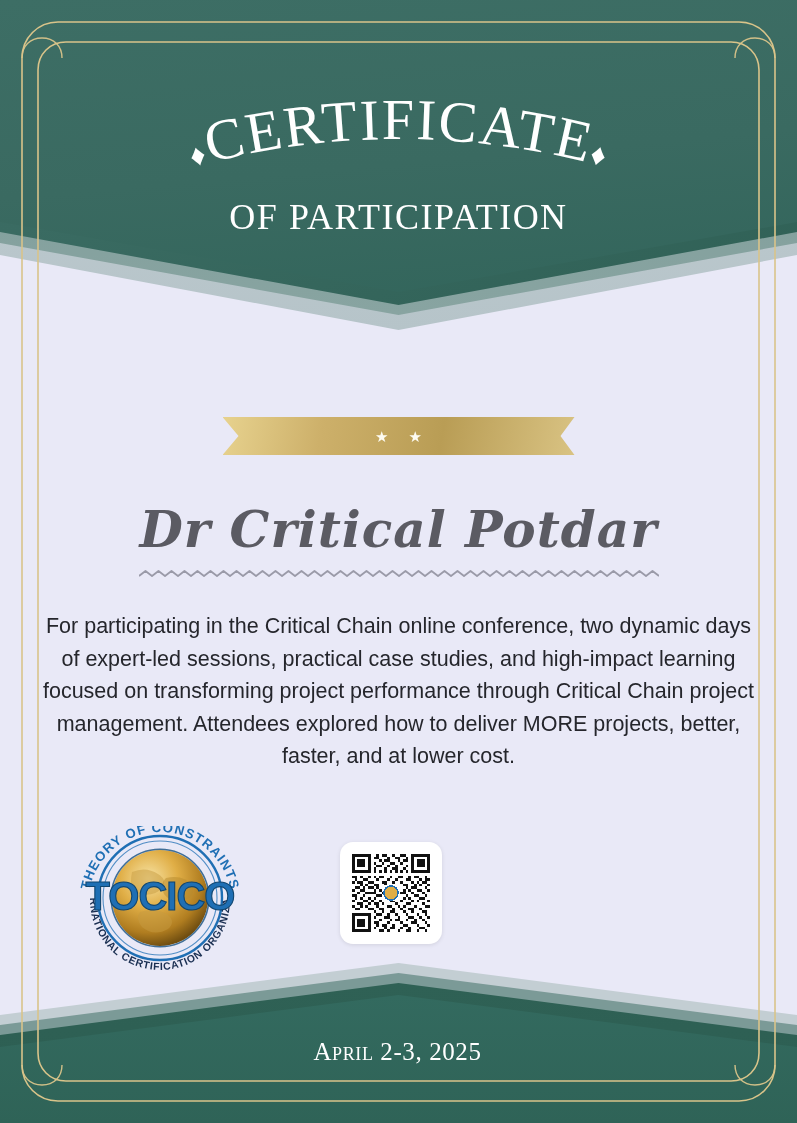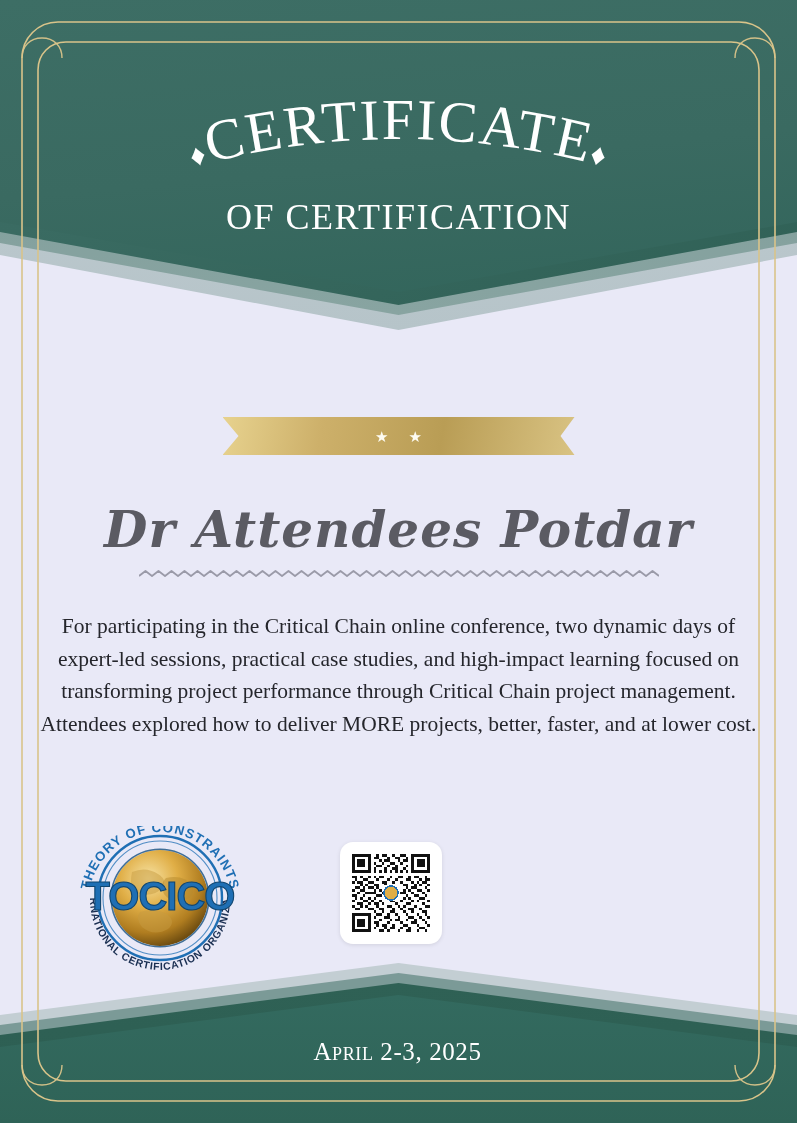--- a/index.html
+++ b/index.html
@@ -134,21 +134,21 @@
     position:absolute;left:0;top:568px;width:797px;
     display:flex;justify-content:center;
   }
   .wave svg{display:block;}
 
   
   .body-text{
     position:absolute;left:38px;top:610px;width:721px;
     text-align:center;
     color:#25262c;
-    font-family:Liberation Serif, serif;
+    font-family:Liberation Sans, sans-serif;
     font-size:21.5px;
     line-height:32.5px;
   }
 
   
   .footer-row{
     position:absolute;left:0;top:820px;width:797px;height:150px;
   }
 
   
@@ -228,30 +228,30 @@
         <path id="arcpath" d="M 150 96 Q 398.5 14 648 96" fill="none"></path>
       </defs>
       <text text-anchor="middle">
         <textPath href="#arcpath" startOffset="50%">
           <tspan font-size="30">♦</tspan><tspan>CERTIFICATE</tspan><tspan font-size="30">♦</tspan>
         </textPath>
       </text>
     </svg>
   </div>
 
-  <div class="subtitle">OF CERTIFICATION</div>
+  <div class="subtitle">OF PARTICIPATION</div>
 
   <div class="ribbon-wrap">
     <div class="ribbon">
       <span class="star">★</span>
       <span class="star">★</span>
     </div>
   </div>
 
-  <div class="name">Dr Attendees Potdar</div>
+  <div class="name">Dr Critical Potdar</div>
 
   <div class="wave">
     <svg width="520" height="12" viewBox="0 0 520 12">
       <path d="M0 8 L6.5 3 L13 8 L19.5 3 L26 8 L32.5 3 L39 8 L45.5 3 L52 8 L58.5 3 L65 8 L71.5 3 L78 8 L84.5 3 L91 8 L97.5 3 L104 8 L110.5 3 L117 8 L123.5 3 L130 8 L136.5 3 L143 8 L149.5 3 L156 8 L162.5 3 L169 8 L175.5 3 L182 8 L188.5 3 L195 8 L201.5 3 L208 8 L214.5 3 L221 8 L227.5 3 L234 8 L240.5 3 L247 8 L253.5 3 L260 8 L266.5 3 L273 8 L279.5 3 L286 8 L292.5 3 L299 8 L305.5 3 L312 8 L318.5 3 L325 8 L331.5 3 L338 8 L344.5 3 L351 8 L357.5 3 L364 8 L370.5 3 L377 8 L383.5 3 L390 8 L396.5 3 L403 8 L409.5 3 L416 8 L422.5 3 L429 8 L435.5 3 L442 8 L448.5 3 L455 8 L461.5 3 L468 8 L474.5 3 L481 8 L487.5 3 L494 8 L500.5 3 L507 8 L513.5 3 L520 8" stroke="#9a9aa8" stroke-width="1.8" fill="none" stroke-linejoin="round"></path>
     </svg>
   </div>
 
   <div class="body-text">For participating in the Critical Chain online conference, two dynamic days of expert-led sessions, practical case studies, and high-impact learning focused on transforming project performance through Critical Chain project management. Attendees explored how to deliver MORE projects, better, faster, and at lower cost.</div>
 
   <div class="footer-row">

